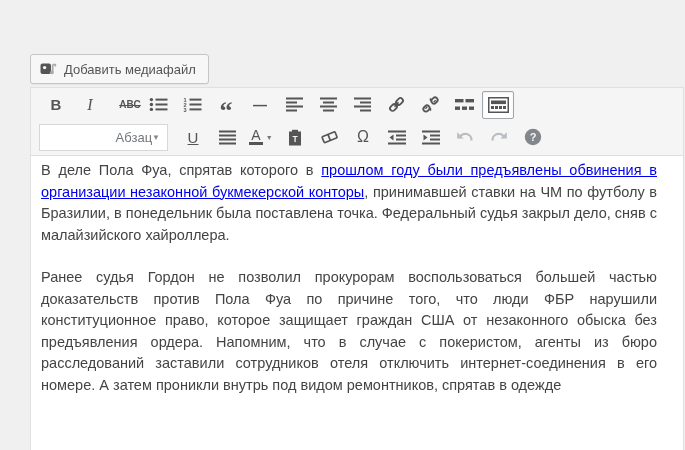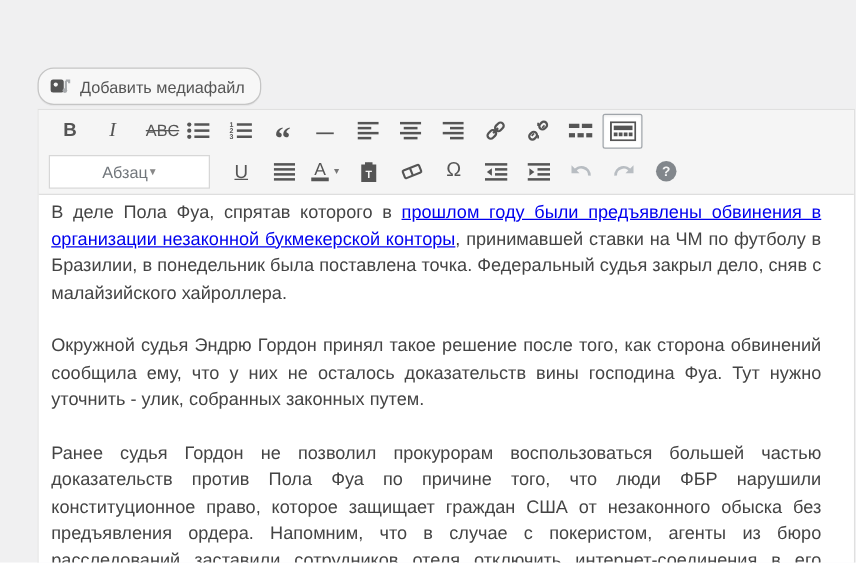--- a/index.html
+++ b/index.html
@@ -5,21 +5,21 @@
   html,body{margin:0;padding:0;}
   body{
     width:685px;height:450px;overflow:hidden;position:relative;
     background:#f0f0f1;
     font-family:"Liberation Sans","DejaVu Sans",sans-serif;
   }
   
   .add-media{
     position:absolute;left:30px;top:54px;height:30px;
     display:inline-flex;align-items:center;gap:7px;
-    background:#f7f7f7;border:1px solid #c5c5c5;border-radius:13px;
+    background:#f7f7f7;border:1px solid #c5c5c5;border-radius:3px;
     padding:0 12px 0 9px;color:#555;font-size:13px;cursor:pointer;
     box-shadow:0 1px 0 rgba(0,0,0,.04);
   }
   .add-media svg{display:block;}
   
   .editor{
     position:absolute;left:30px;top:87px;width:654px;height:500px;
     border:1px solid #e0e0e0;background:#fff;box-sizing:border-box;
   }
   .toolbar{
@@ -32,30 +32,30 @@
     color:#555;cursor:pointer;border:1px solid transparent;border-radius:2px;
     font-size:14px;user-select:none;flex:0 0 auto;
   }
   .tb-btn svg{display:block;}
   .tb-btn.active{background:#ffffff;border-color:#a0a5aa;box-shadow:inset 0 1px 2px rgba(0,0,0,.08);}
   .tb-btn.disabled{color:#b8bdc2;cursor:default;}
   .caret{font-size:7px;color:#777;margin-left:3px;}
   
   .g-bold{font-weight:bold;font-size:15px;}
   .g-italic{font-family:"Liberation Serif","DejaVu Serif",serif;font-style:italic;font-size:16px;}
-  .g-strikethrough{font-size:13px;font-weight:normal;text-decoration:line-through;letter-spacing:0;margin-left:12px;}
+  .g-strikethrough{font-size:10px;font-weight:bold;text-decoration:line-through;letter-spacing:0;margin-left:12px;}
   .g-blockquote{font-family:"Liberation Serif","DejaVu Serif",serif;font-size:26px;font-weight:bold;line-height:8px;padding-top:12px;}
   .g-horizontal-rule{font-weight:bold;font-size:14px;}
   .g-underline{font-size:15px;text-decoration:underline;}
   .g-text-color{font-size:14px;font-weight:normal;line-height:13px;border-bottom:3px solid #555;padding:0 2px;}
   .g-special-character{font-size:16px;}
   
   .format-select{
     width:112px;height:25px;margin-right:8px;background:#fff;border:1px solid #d7d7d7;
-    display:flex;align-items:center;justify-content:center;
+    display:flex;align-items:center;justify-content:flex-end;
     padding:0 7px 0 8px;color:#72777c;font-size:13px;cursor:pointer;flex:0 0 auto;
   }
   .format-select .arrow{font-size:8px;color:#888;}
   
   .editor-content{
     background:#fff;padding:4px 26px 0 10px;cursor:text;
   }
   .editor-content p{
     margin:0 0 21px 0;
     font-size:14.5px;line-height:21.5px;color:#444;text-align:justify;
@@ -290,16 +290,15 @@
             <svg width="18" height="18" viewBox="0 0 18 18">
               <circle cx="9" cy="9" r="8.2" fill="#82878c"></circle>
               <text x="9" y="13" font-size="11" font-weight="bold" fill="#f5f5f5" text-anchor="middle" font-family="sans-serif">?</text>
             </svg>
           </span>
         </span>
       </div>
   </div>
   <div class="editor-content">
       <p><span>В деле Пола Фуа, спрятав которого в </span><a href="#">прошлом году были предъявлены обвинения в организации незаконной букмекерской конторы</a><span>, принимавшей ставки на ЧМ по футболу в Бразилии, в понедельник была поставлена точка. Федеральный судья закрыл дело, сняв с малайзийского хайроллера.</span></p>
-      <p><span>Окружной судья Эндрю Гордон принял такое решение после того, как сторона обвинений сообщила ему, что у них не осталось доказательств вины господина Фуа. Тут нужно уточнить - улик, собранных законных путем.</span></p>
       <p><span>Ранее судья Гордон не позволил прокурорам воспользоваться большей частью доказательств против Пола Фуа по причине того, что люди ФБР нарушили конституционное право, которое защищает граждан США от незаконного обыска без предъявления ордера. Напомним, что в случае с покеристом, агенты из бюро расследований заставили сотрудников отеля отключить интернет-соединения в его номере. А затем проникли внутрь под видом ремонтников, спрятав в одежде</span></p>
     </div>
 </div>
 
 </body></html>

